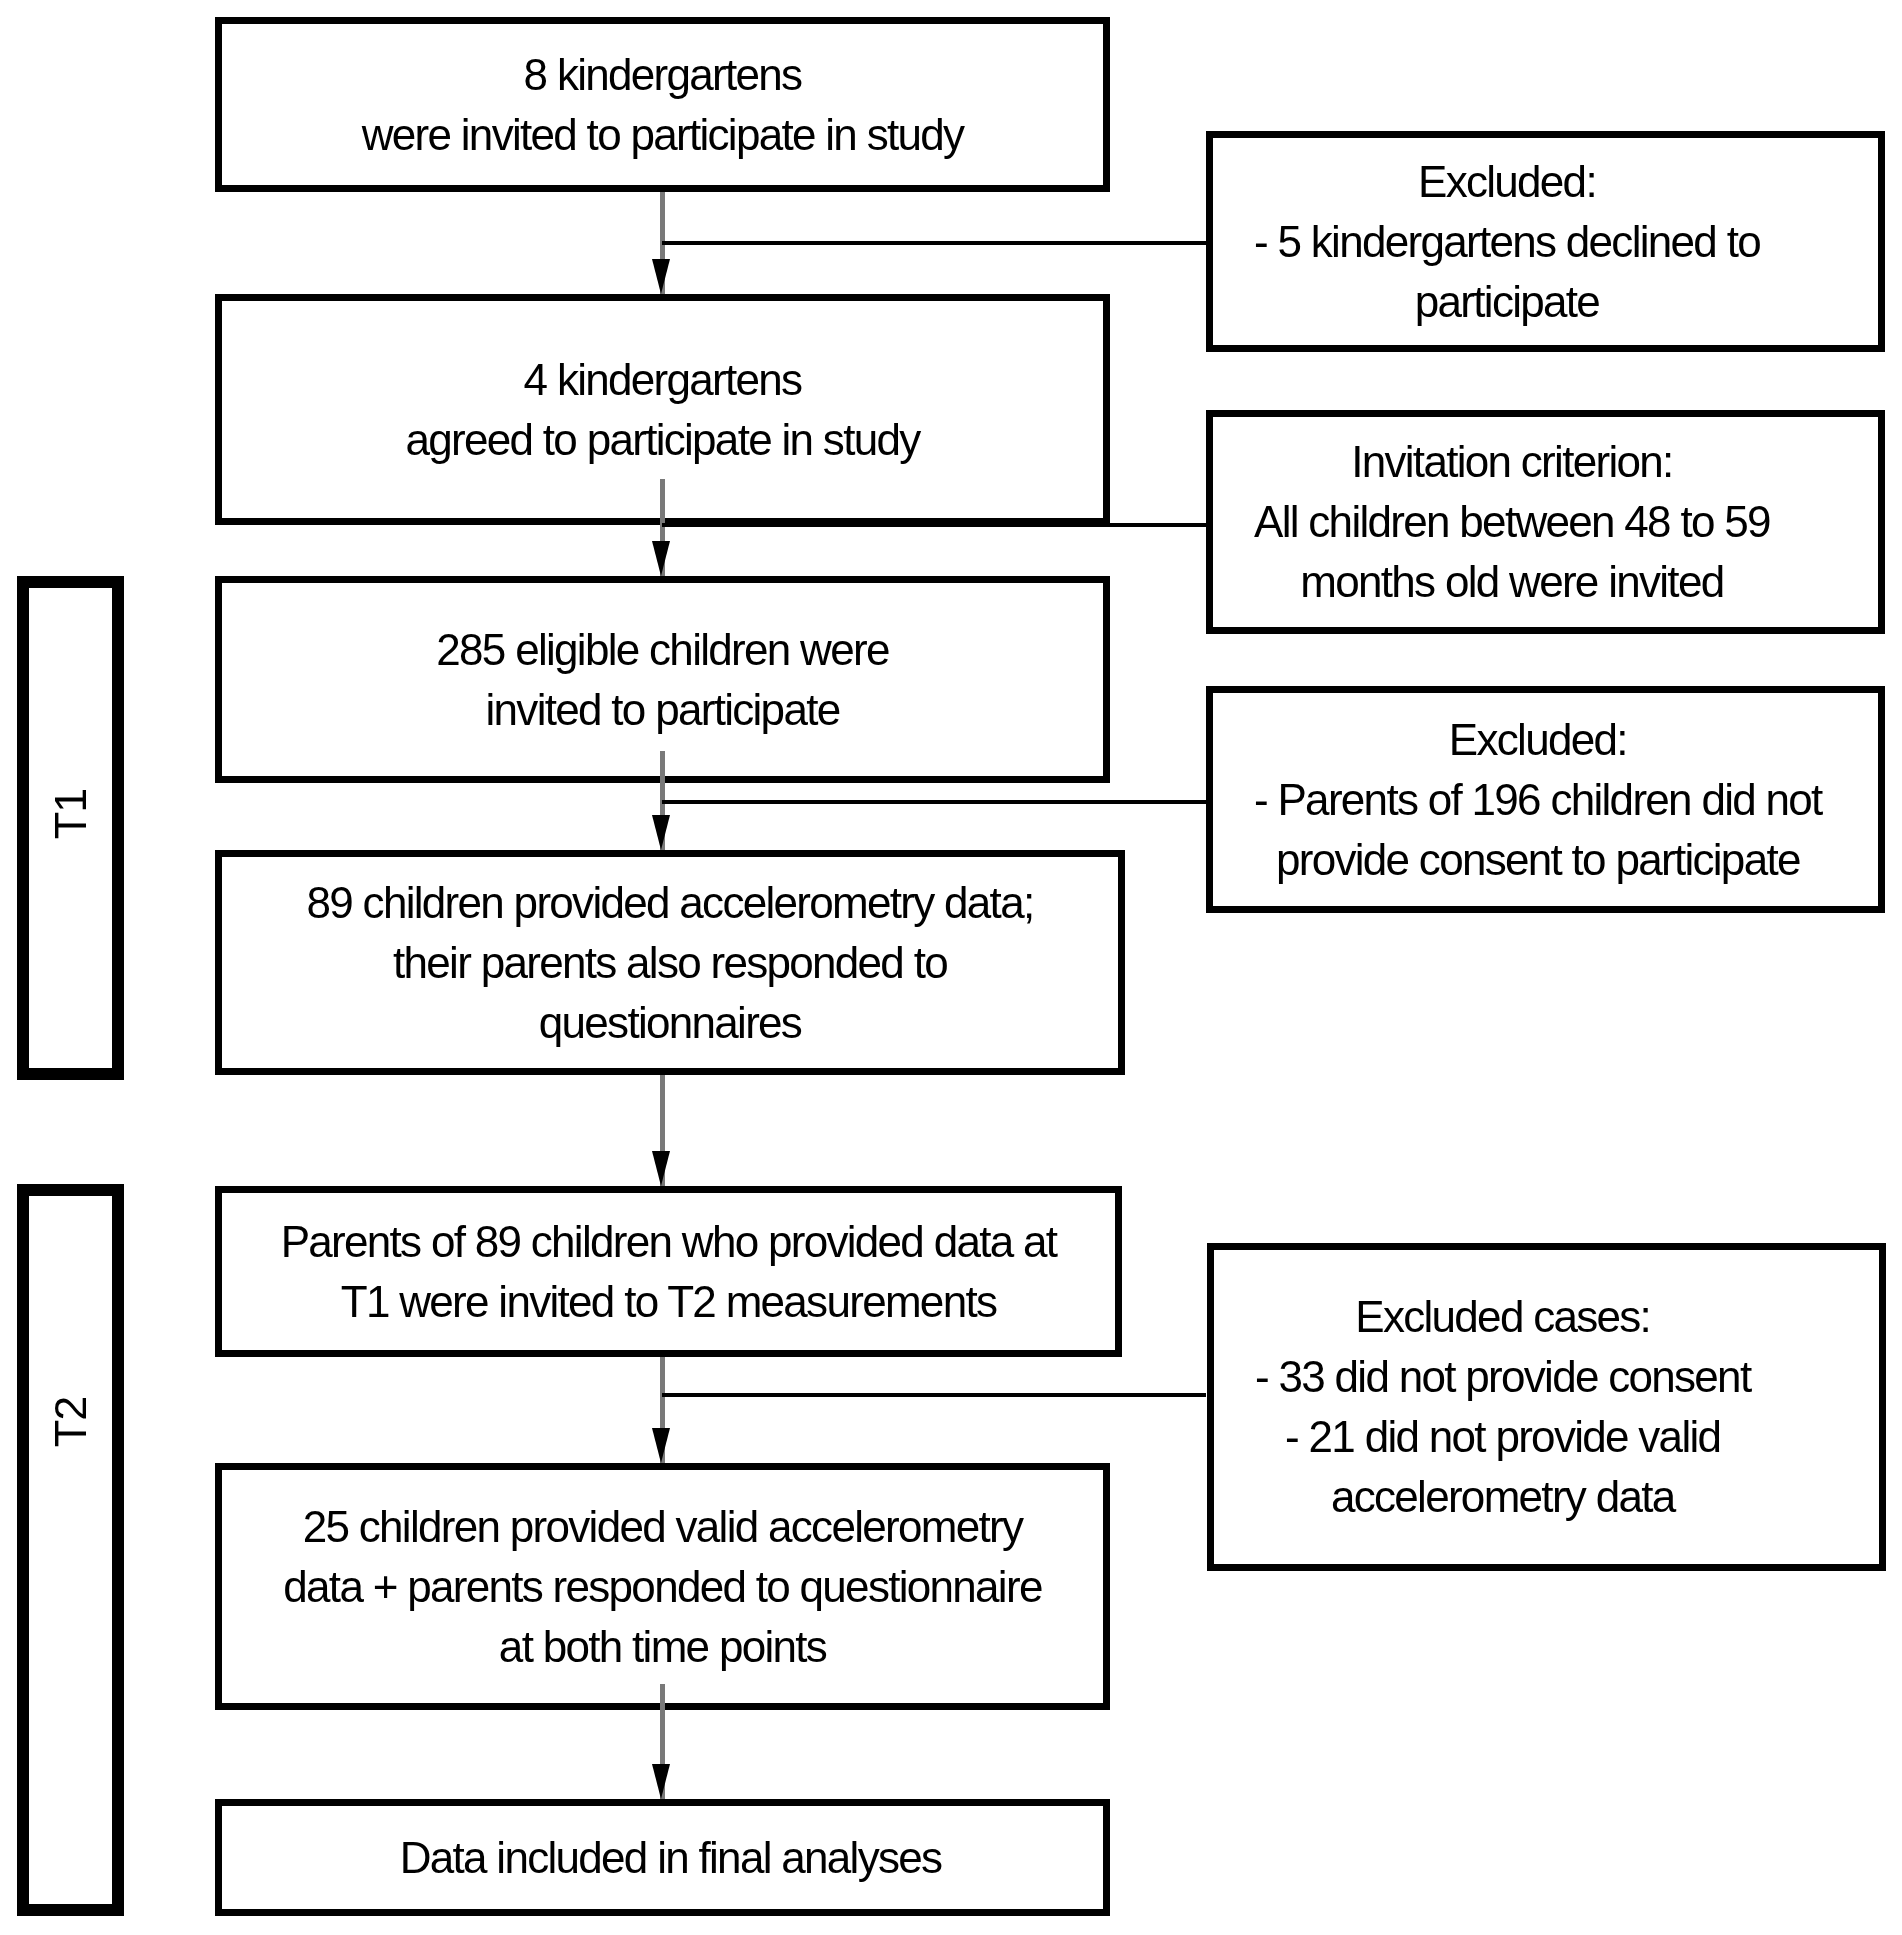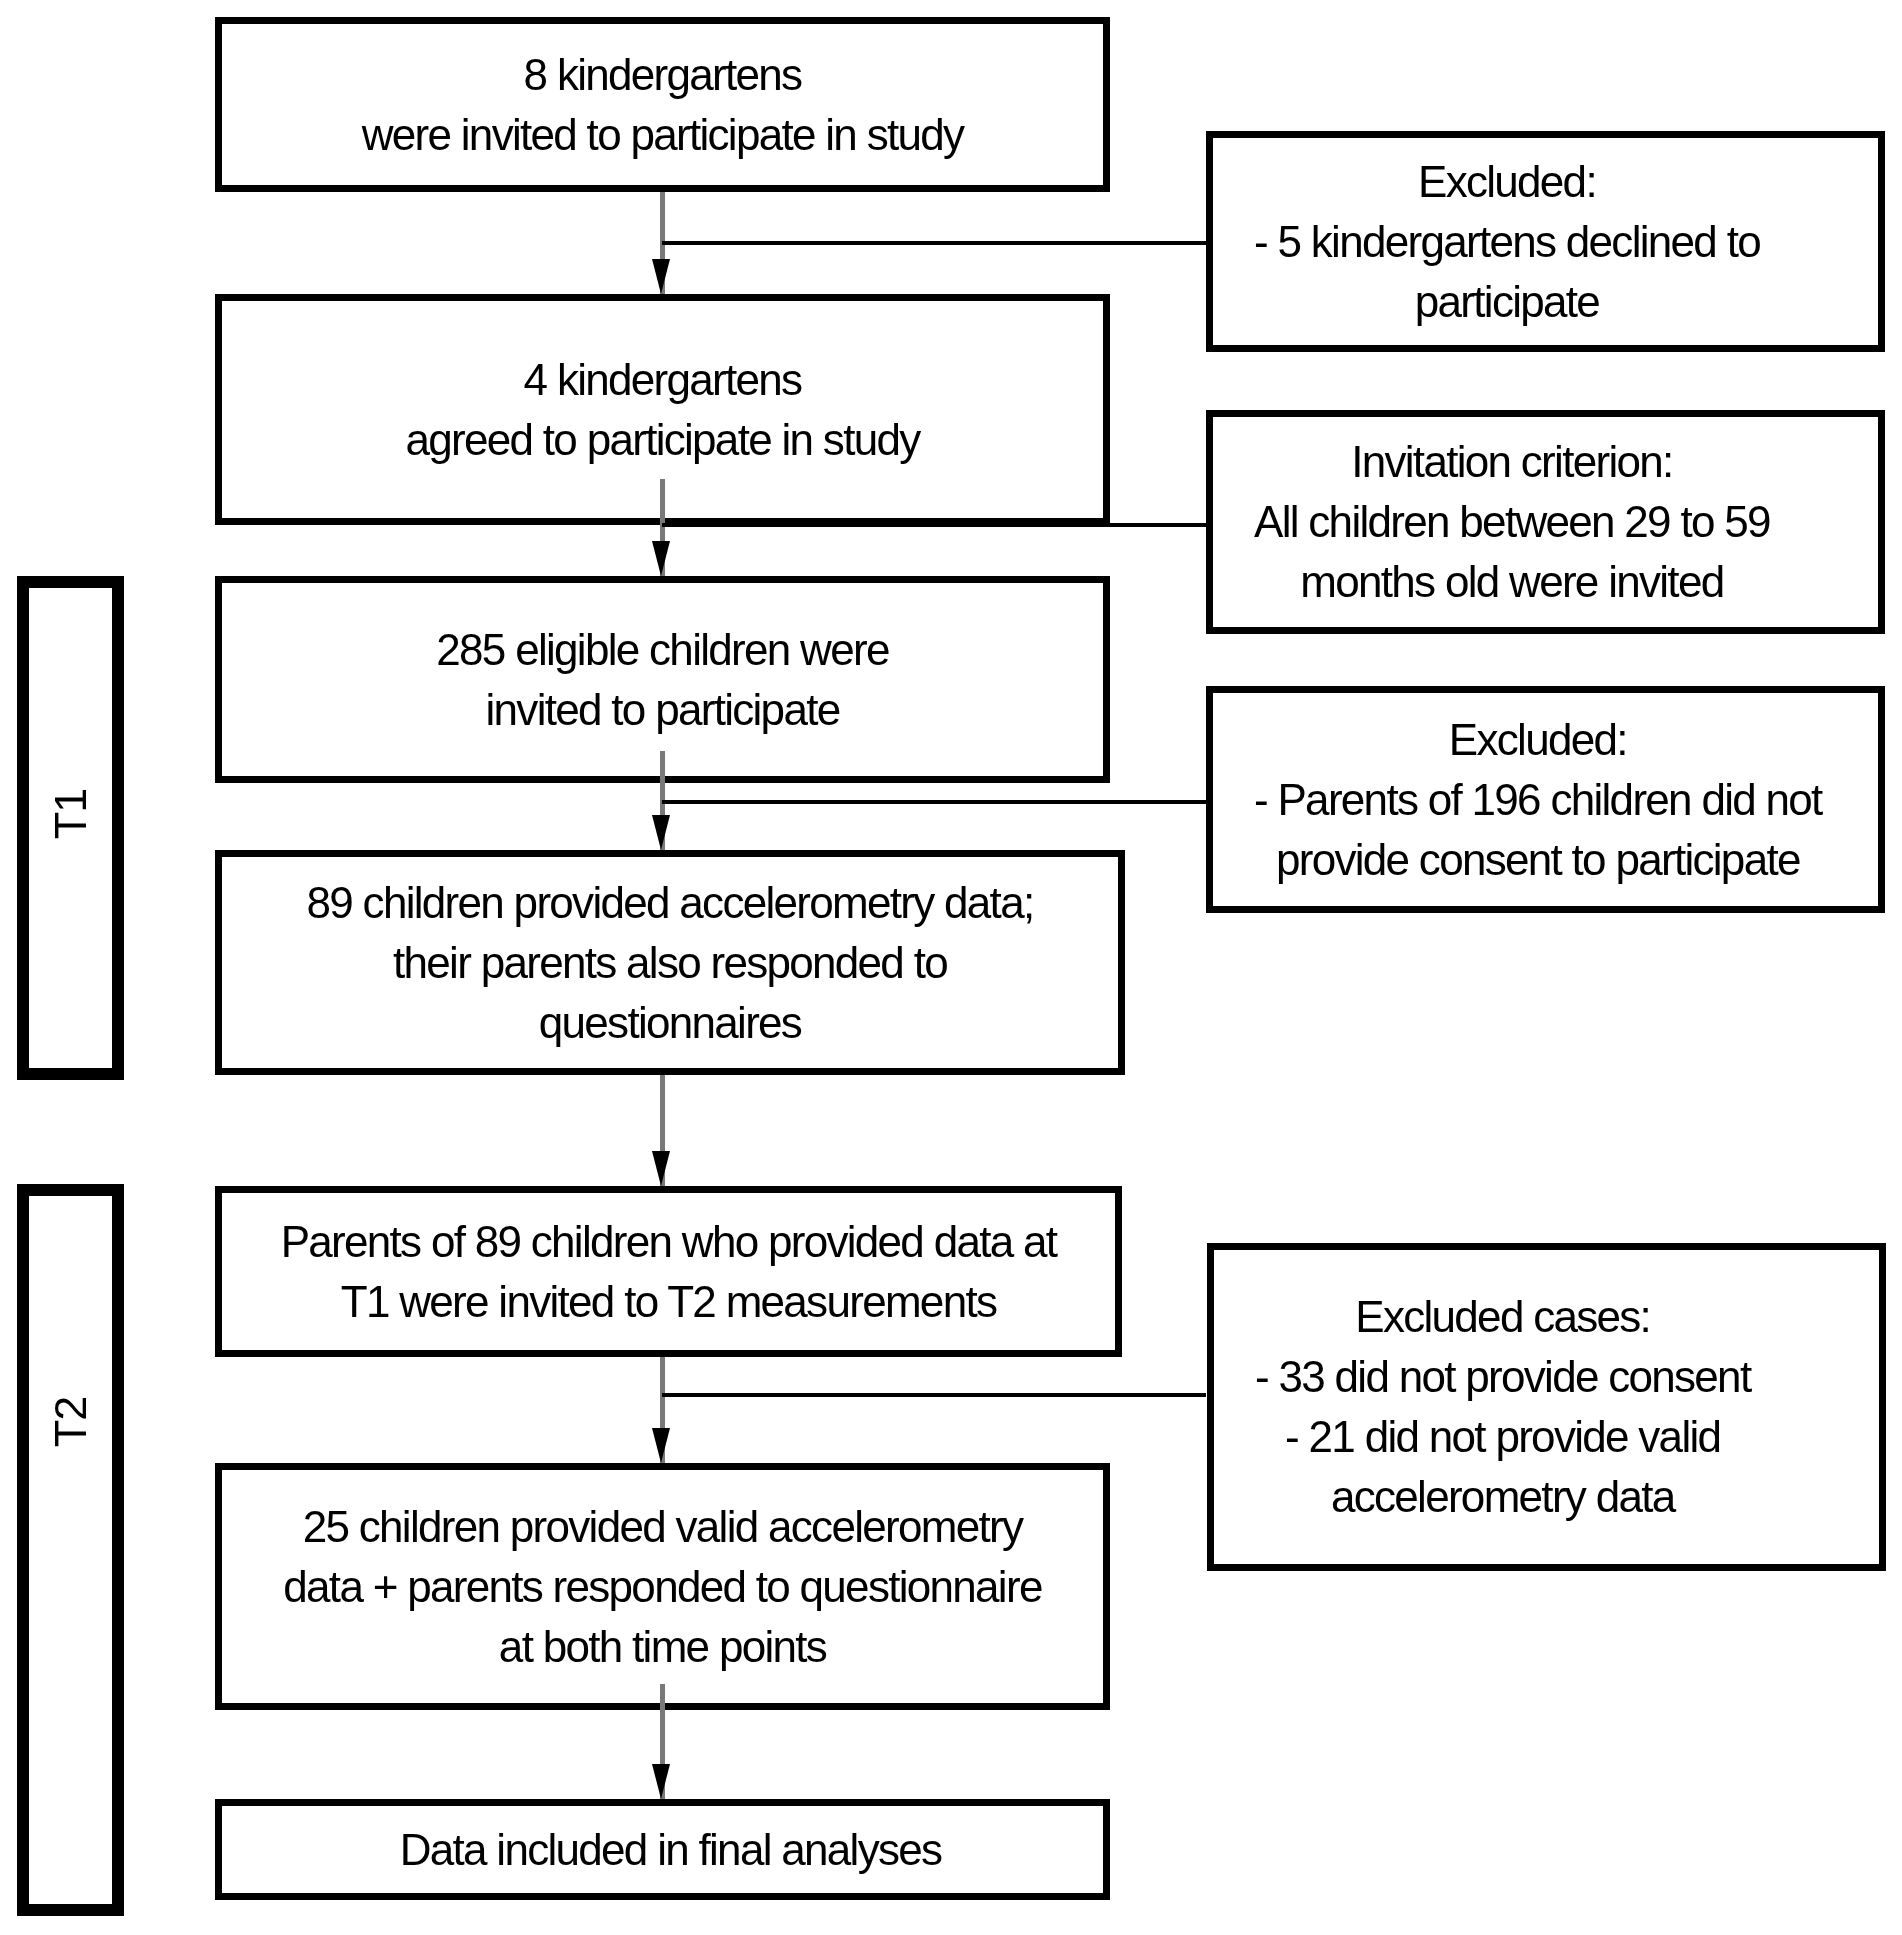--- a/index.html
+++ b/index.html
@@ -54,21 +54,21 @@
   }
   .hline{position:absolute;height:4px;background:#000;}
 
   
   #b1{left:215px;top:17px;width:895px;height:175px;}
   #b2{left:215px;top:294px;width:895px;height:231px;}
   #b3{left:215px;top:576px;width:895px;height:207px;}
   #b4{left:215px;top:850px;width:910px;height:225px;}
   #b5{left:215px;top:1186px;width:907px;height:171px;}
   #b6{left:215px;top:1463px;width:895px;height:247px;}
-  #b7{left:215px;top:1799px;width:895px;height:101px;padding-left:16px;}
+  #b7{left:215px;top:1799px;width:895px;height:117px;padding-left:16px;}
 
   
   #s1{left:1206px;top:131px;width:679px;height:221px;}
   #s2{left:1206px;top:410px;width:679px;height:224px;}
   #s3{left:1206px;top:686px;width:679px;height:227px;}
   #s4{left:1207px;top:1243px;width:679px;height:328px;}
 
   
   #t1{left:17px;top:576px;width:107px;height:504px;}
   #t2{left:17px;top:1184px;width:107px;height:732px;}
@@ -120,21 +120,21 @@
 T1 were invited to T2 measurements</div>
   <div class="node" id="b6">25 children provided valid accelerometry
 data + parents responded to questionnaire
 at both time points</div>
   <div class="node" id="b7">Data included in final analyses</div>
 
   <div class="node side" id="s1">Excluded:
 - 5 kindergartens declined to
 participate</div>
   <div class="node side" id="s2">Invitation criterion:
-All children between 29 to 59
+All children between 48 to 59
 months old were invited</div>
   <div class="node side" id="s3">Excluded:
 - Parents of 196 children did not
 provide consent to participate</div>
   <div class="node side" id="s4">Excluded cases:
 - 33 did not provide consent
 - 21 did not provide valid
 accelerometry data</div>
 
   <div class="vline" id="a1"></div>

